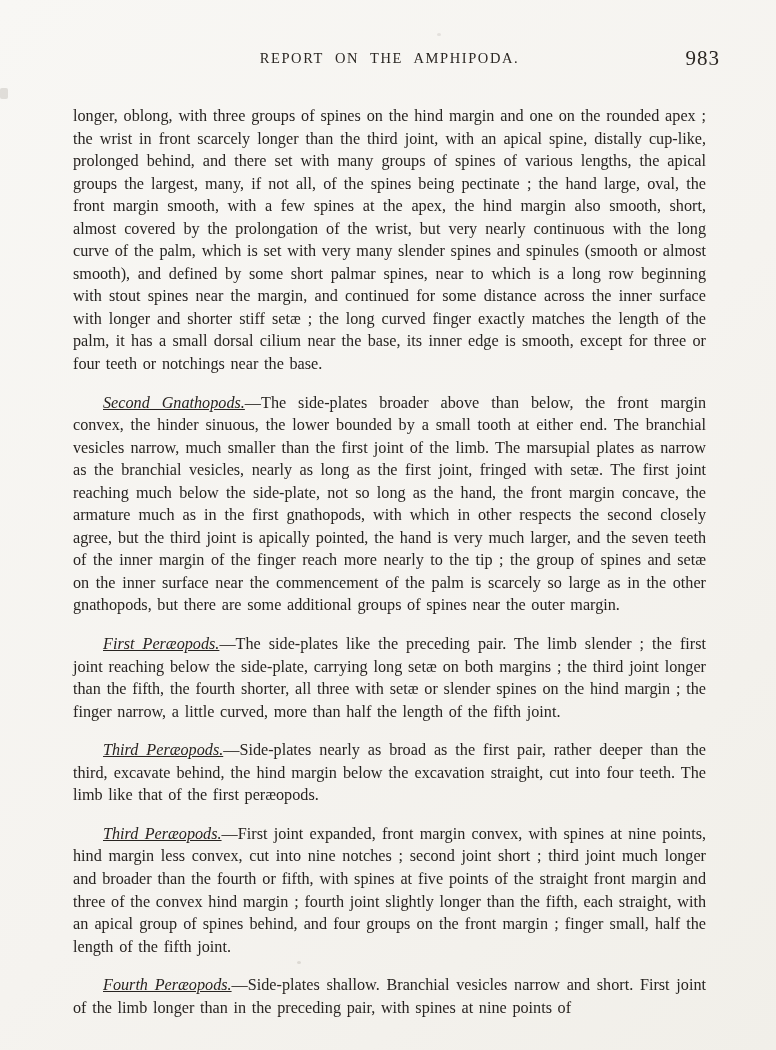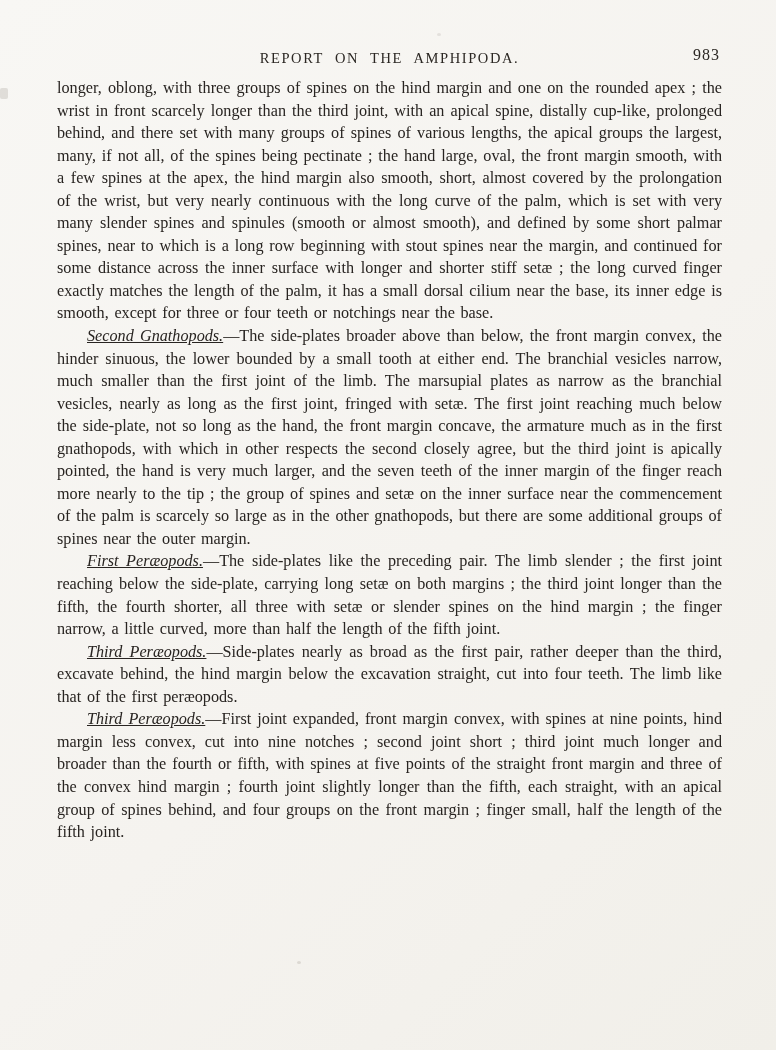--- a/index.html
+++ b/index.html
@@ -16,44 +16,44 @@
     width: 776px;
     height: 1050px;
     background: linear-gradient(135deg, #f8f7f4 0%, #f5f3ef 55%, #f1efe9 100%);
     padding: 49px 54px 0 57px;
     color: #272320;
   }
   .header {
     position: relative;
     height: 24px;
     text-align: center;
-    margin-bottom: 4px;
+    margin-bottom: 32px;
   }
   .running-title {
     font-size: 14.5px;
     letter-spacing: 1.6px;
     word-spacing: 6px;
     color: #2b2723;
   }
   .page-number {
     position: absolute;
     right: 2px;
     top: -3px;
-    font-size: 16px;
+    font-size: 21px;
     letter-spacing: 1px;
     color: #2b2723;
   }
   .body-text {
     font-size: 16.2px;
     line-height: 22.55px;
     text-align: justify;
     word-spacing: 0.10em;
     color: #282421;
   }
-  .para { margin: 0; text-indent: 30px; }
+  .para { margin: 16px; text-indent: 30px; }
   .para.continuation { text-indent: 0; }
   .lead { font-style: italic; text-decoration: underline; }
   .artifact {
     position: absolute;
     background: #c8c4bd;
     border-radius: 50%;
     opacity: 0.55;
   }
   .artifact.edge-smudge {
     left: 0; top: 88px; width: 8px; height: 11px;
@@ -81,15 +81,16 @@
     <p class="para continuation"><i class="lead"></i><span>longer, oblong, with three groups of spines on the hind margin and one on the rounded apex ; the wrist in front scarcely longer than the third joint, with an apical spine, distally cup-like, prolonged behind, and there set with many groups of spines of various lengths, the apical groups the largest, many, if not all, of the spines being pectinate ; the hand large, oval, the front margin smooth, with a few spines at the apex, the hind margin also smooth, short, almost covered by the prolongation of the wrist, but very nearly continuous with the long curve of the palm, which is set with very many slender spines and spinules (smooth or almost smooth), and defined by some short palmar spines, near to which is a long row beginning with stout spines near the margin, and continued for some distance across the inner surface with longer and shorter stiff setæ ; the long curved finger exactly matches the length of the palm, it has a small dorsal cilium near the base, its inner edge is smooth, except for three or four teeth or notchings near the base.</span></p>
 
     <p class="para"><i class="lead">Second Gnathopods.</i><span>—The side-plates broader above than below, the front margin convex, the hinder sinuous, the lower bounded by a small tooth at either end.  The branchial vesicles narrow, much smaller than the first joint of the limb.  The marsupial plates as narrow as the branchial vesicles, nearly as long as the first joint, fringed with setæ.  The first joint reaching much below the side-plate, not so long as the hand, the front margin concave, the armature much as in the first gnathopods, with which in other respects the second closely agree, but the third joint is apically pointed, the hand is very much larger, and the seven teeth of the inner margin of the finger reach more nearly to the tip ; the group of spines and setæ on the inner surface near the commencement of the palm is scarcely so large as in the other gnathopods, but there are some additional groups of spines near the outer margin.</span></p>
 
     <p class="para"><i class="lead">First Peræopods.</i><span>—The side-plates like the preceding pair.  The limb slender ; the first joint reaching below the side-plate, carrying long setæ on both margins ; the third joint longer than the fifth, the fourth shorter, all three with setæ or slender spines on the hind margin ; the finger narrow, a little curved, more than half the length of the fifth joint.</span></p>
 
     <p class="para"><i class="lead">Third Peræopods.</i><span>—Side-plates nearly as broad as the first pair, rather deeper than the third, excavate behind, the hind margin below the excavation straight, cut into four teeth.  The limb like that of the first peræopods.</span></p>
 
     <p class="para"><i class="lead">Third Peræopods.</i><span>—First joint expanded, front margin convex, with spines at nine points, hind margin less convex, cut into nine notches ; second joint short ; third joint much longer and broader than the fourth or fifth, with spines at five points of the straight front margin and three of the convex hind margin ; fourth joint slightly longer than the fifth, each straight, with an apical group of spines behind, and four groups on the front margin ; finger small, half the length of the fifth joint.</span></p>
 
+    <p class="para"><i class="lead">Fourth Peræopods.</i><span>—Side-plates shallow.  Branchial vesicles narrow and short.  First joint of the limb longer than in the preceding pair, with spines at nine points of</span></p>
 
   </div>
 </div>
 
 </body></html>

